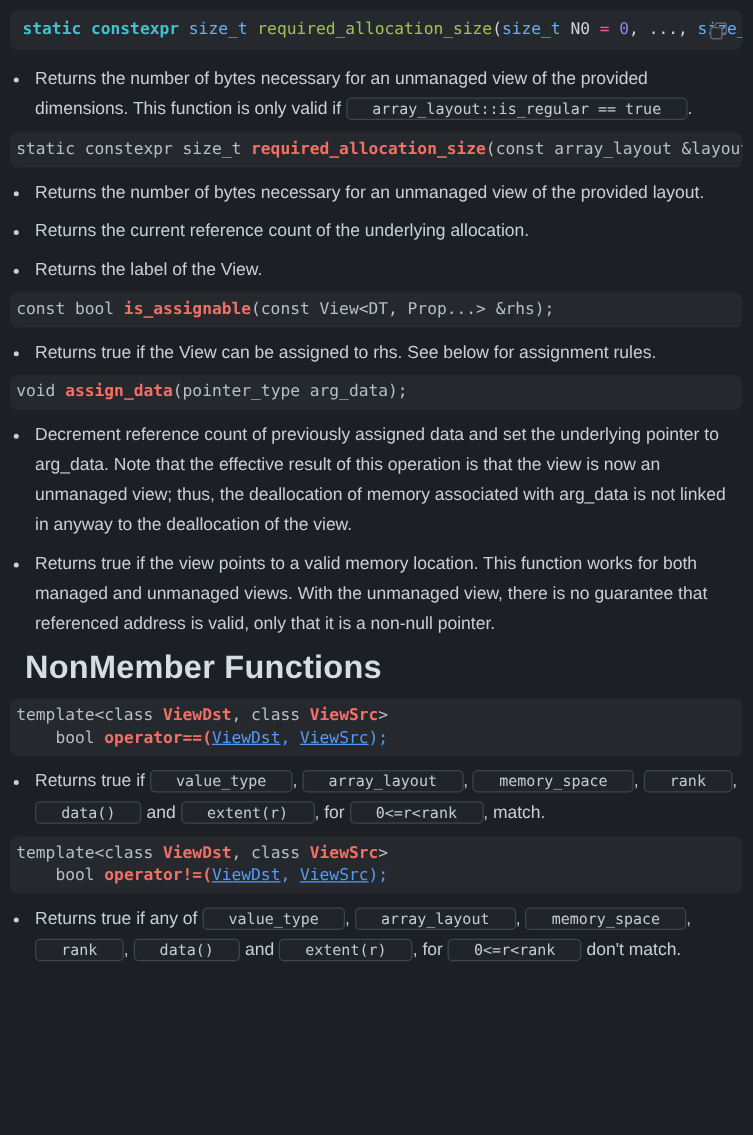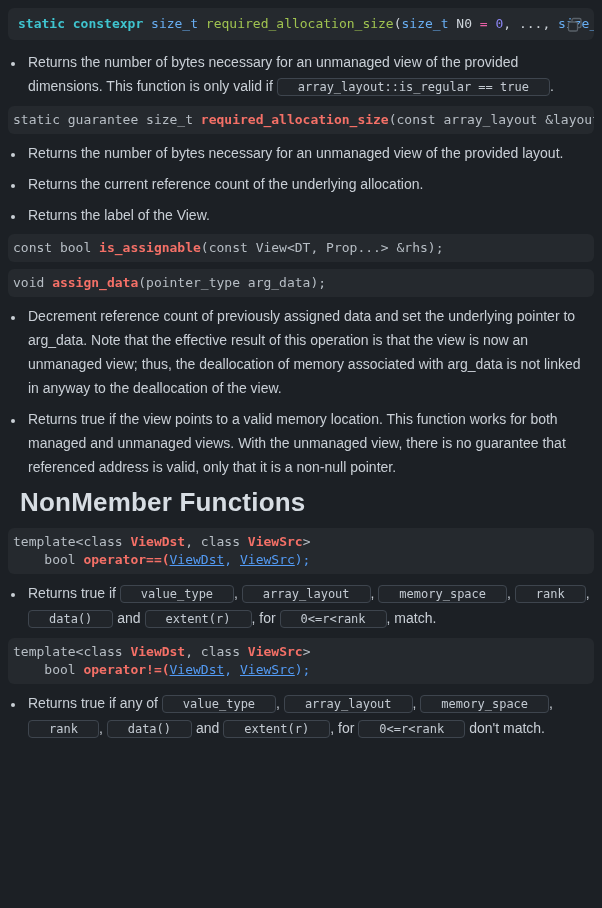--- a/index.html
+++ b/index.html
@@ -67,31 +67,34 @@
 <body>
 
 <main id="doc">
     <pre class="code first"><code><span class="tok-kw">static constexpr</span><span class="tok-pl"> </span><span class="tok-ty">size_t</span><span class="tok-pl"> </span><span class="tok-fn-green">required_allocation_size</span><span class="tok-pl">(</span><span class="tok-ty">size_t</span><span class="tok-pl"> N0 </span><span class="tok-op">=</span><span class="tok-pl"> </span><span class="tok-num">0</span><span class="tok-pl">, ..., </span><span class="tok-ty">size_t</span></code><button class="copy-btn"><svg width="16" height="16" viewBox="0 0 16 16">
           <rect x="5" y="1.5" width="9" height="9" rx="1.6" fill="none" stroke="var(--icon-gray)" stroke-width="1.3"></rect>
           <rect x="1.5" y="5" width="9" height="9" rx="1.6" fill="var(--code-bg)" stroke="var(--icon-gray)" stroke-width="1.3"></rect>
         </svg></button></pre>
     <ul class="blist">
       <li><span class="txt">Returns the number of bytes necessary for an unmanaged view of the provided dimensions. This function is only valid if </span><code class="chip">array_layout::is_regular == true</code><span class="txt">.</span></li>
     </ul>
-    <pre class="code"><code><span class="tok-gray">static guarantee size_t </span><span class="tok-fn-red">required_allocation_size</span><span class="tok-gray">(const array_layout &amp;layout);</span></code></pre>
+    <pre class="code"><code><span class="tok-gray">static constexpr size_t </span><span class="tok-fn-red">required_allocation_size</span><span class="tok-gray">(const array_layout &amp;layout);</span></code></pre>
     <ul class="blist">
       <li><span class="txt">Returns the number of bytes necessary for an unmanaged view of the provided layout.</span></li>
     </ul>
     <ul class="blist">
       <li><span class="txt">Returns the current reference count of the underlying allocation.</span></li>
     </ul>
     <ul class="blist">
       <li><span class="txt">Returns the label of the View.</span></li>
     </ul>
     <pre class="code"><code><span class="tok-gray">const bool </span><span class="tok-fn-red">is_assignable</span><span class="tok-gray">(const View&lt;DT, Prop...&gt; &amp;rhs);</span></code></pre>
+    <ul class="blist">
+      <li><span class="txt">Returns true if the View can be assigned to rhs. See below for assignment rules.</span></li>
+    </ul>
     <pre class="code"><code><span class="tok-gray">void </span><span class="tok-fn-red">assign_data</span><span class="tok-gray">(pointer_type arg_data);</span></code></pre>
     <ul class="blist">
       <li><span class="txt">Decrement reference count of previously assigned data and set the underlying pointer to arg_data. Note that the effective result of this operation is that the view is now an unmanaged view; thus, the deallocation of memory associated with arg_data is not linked in anyway to the deallocation of the view.</span></li>
     </ul>
     <ul class="blist">
       <li><span class="txt">Returns true if the view points to a valid memory location. This function works for both managed and unmanaged views. With the unmanaged view, there is no guarantee that referenced address is valid, only that it is a non-null pointer.</span></li>
     </ul>
     <h1 class="doc-h">NonMember Functions</h1>
     <pre class="code"><code><span class="tok-gray">template&lt;class </span><span class="tok-fn-red">ViewDst</span><span class="tok-gray">, class </span><span class="tok-fn-red">ViewSrc</span><span class="tok-gray">&gt;
     bool </span><span class="tok-fn-red">operator==(</span><span class="tok-link">ViewDst</span><span class="tok-linkp">, </span><span class="tok-link">ViewSrc</span><span class="tok-linkp">);</span></code></pre>

